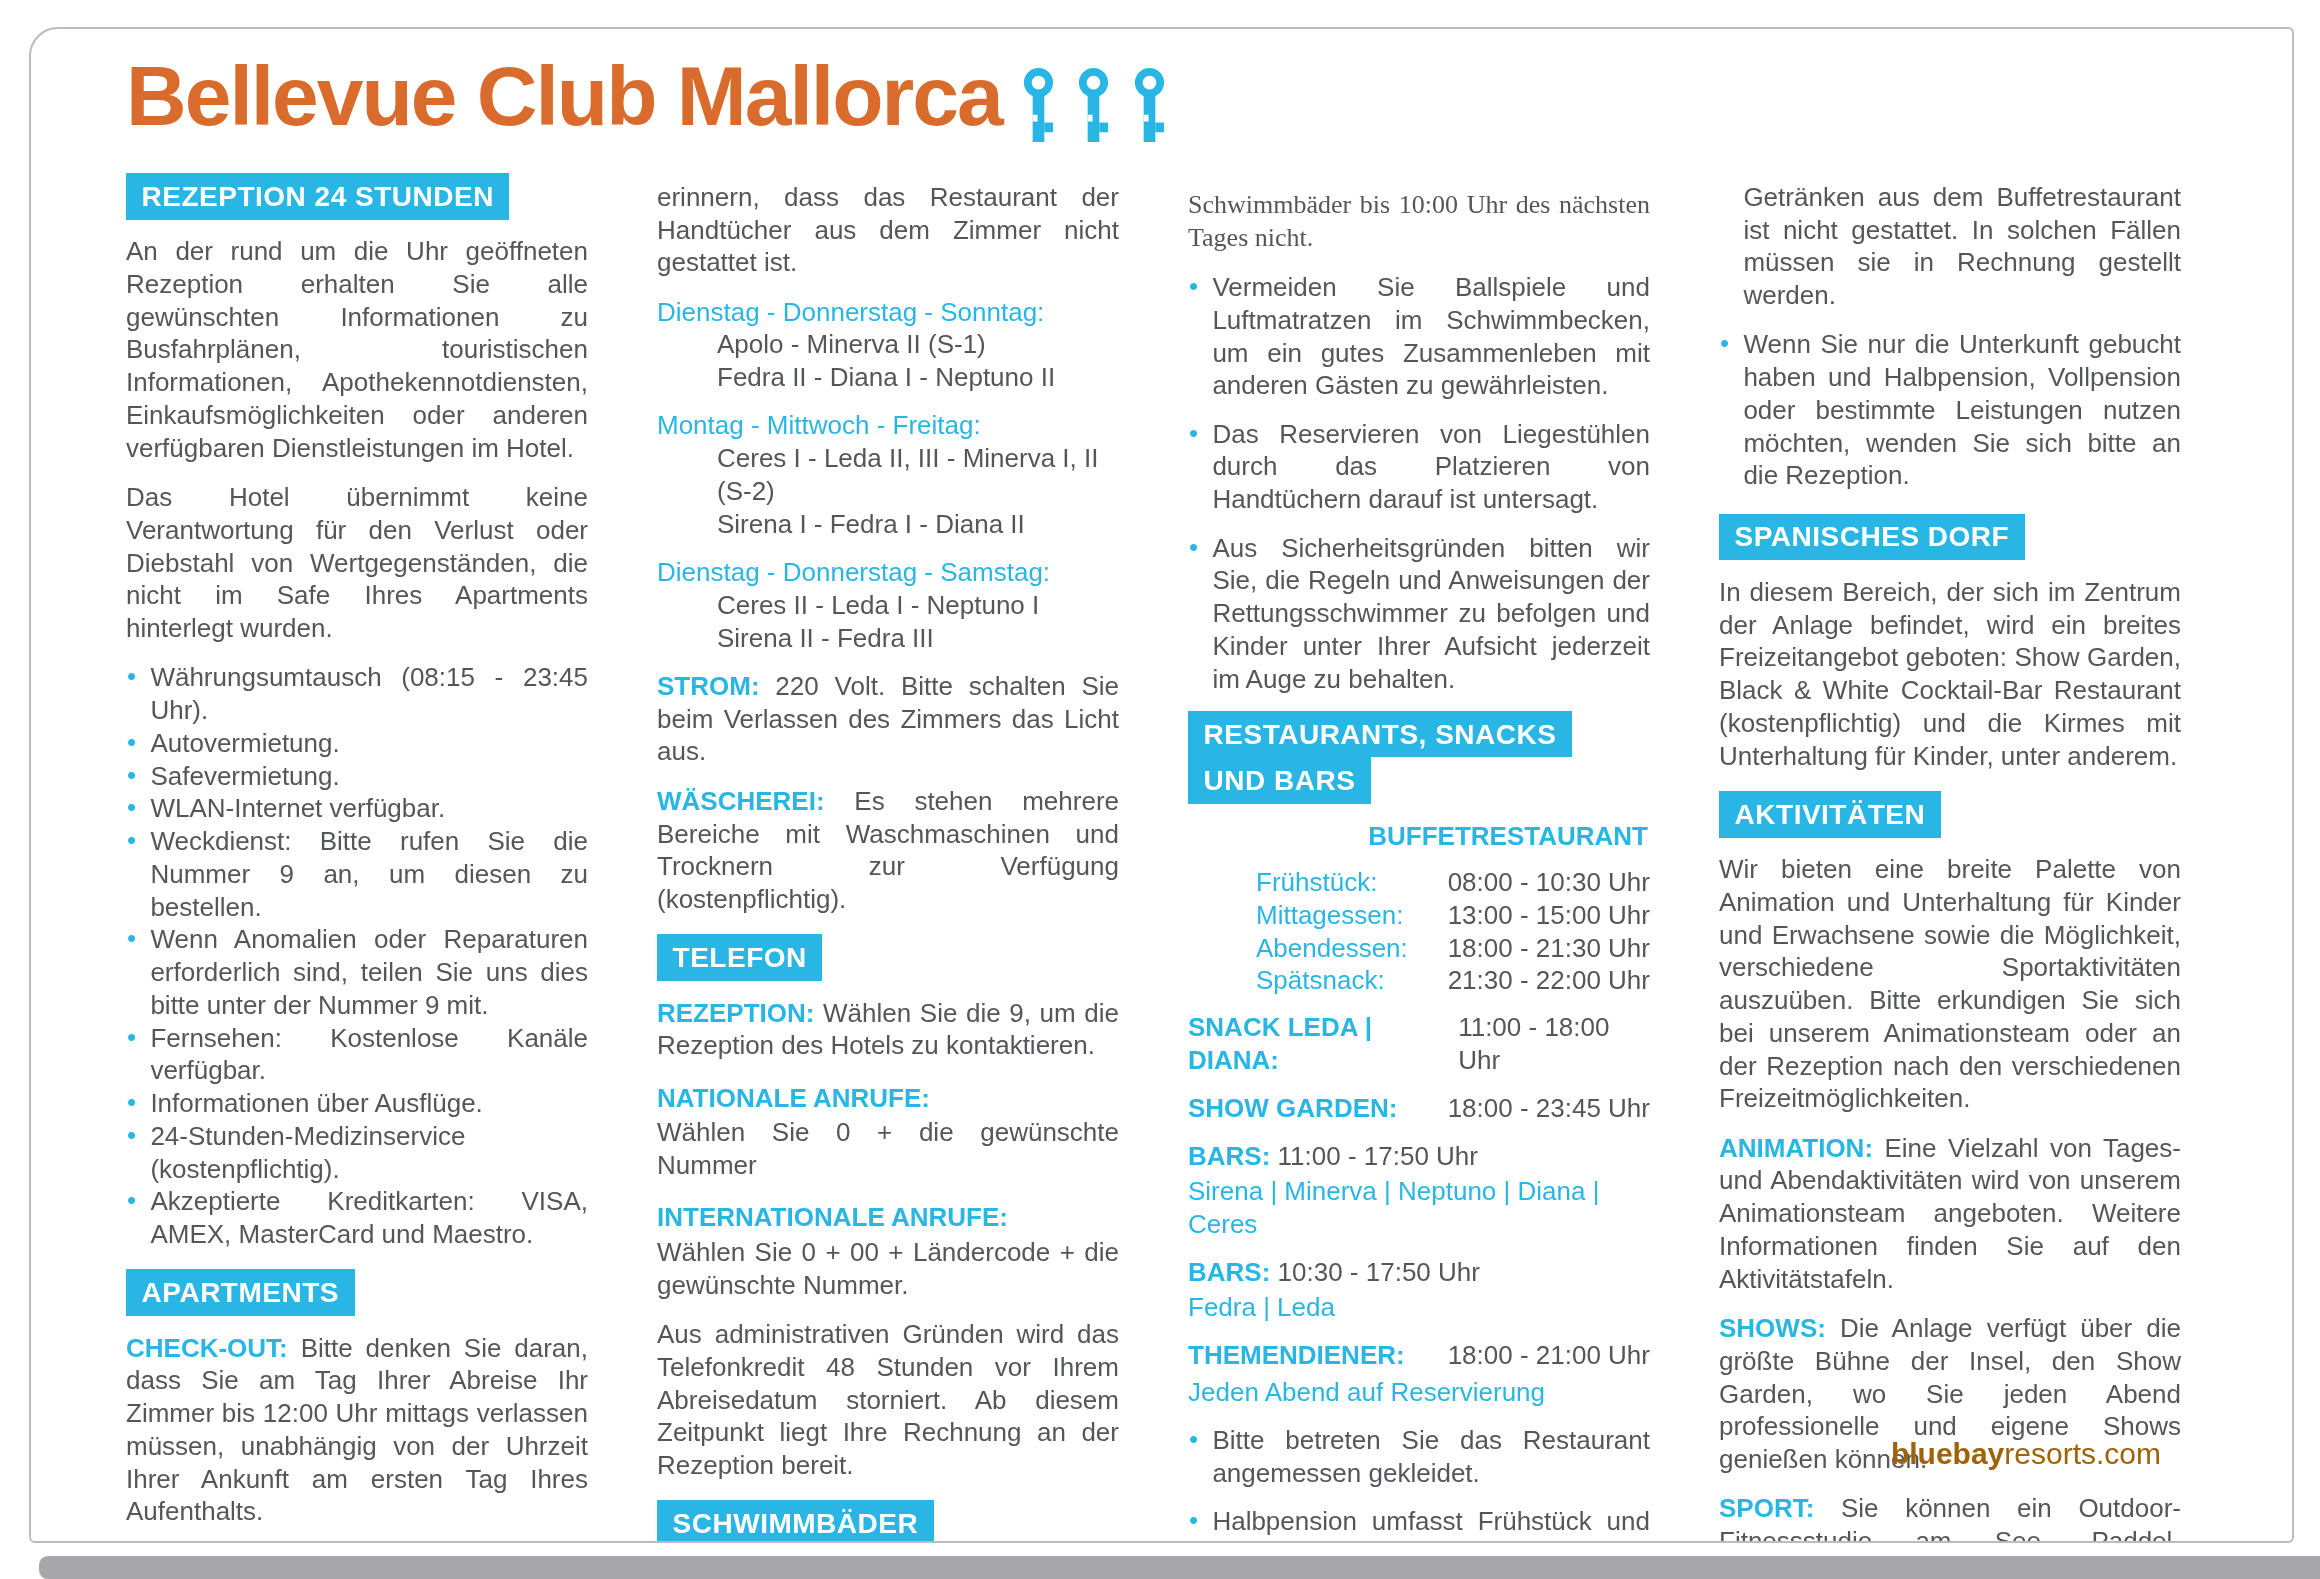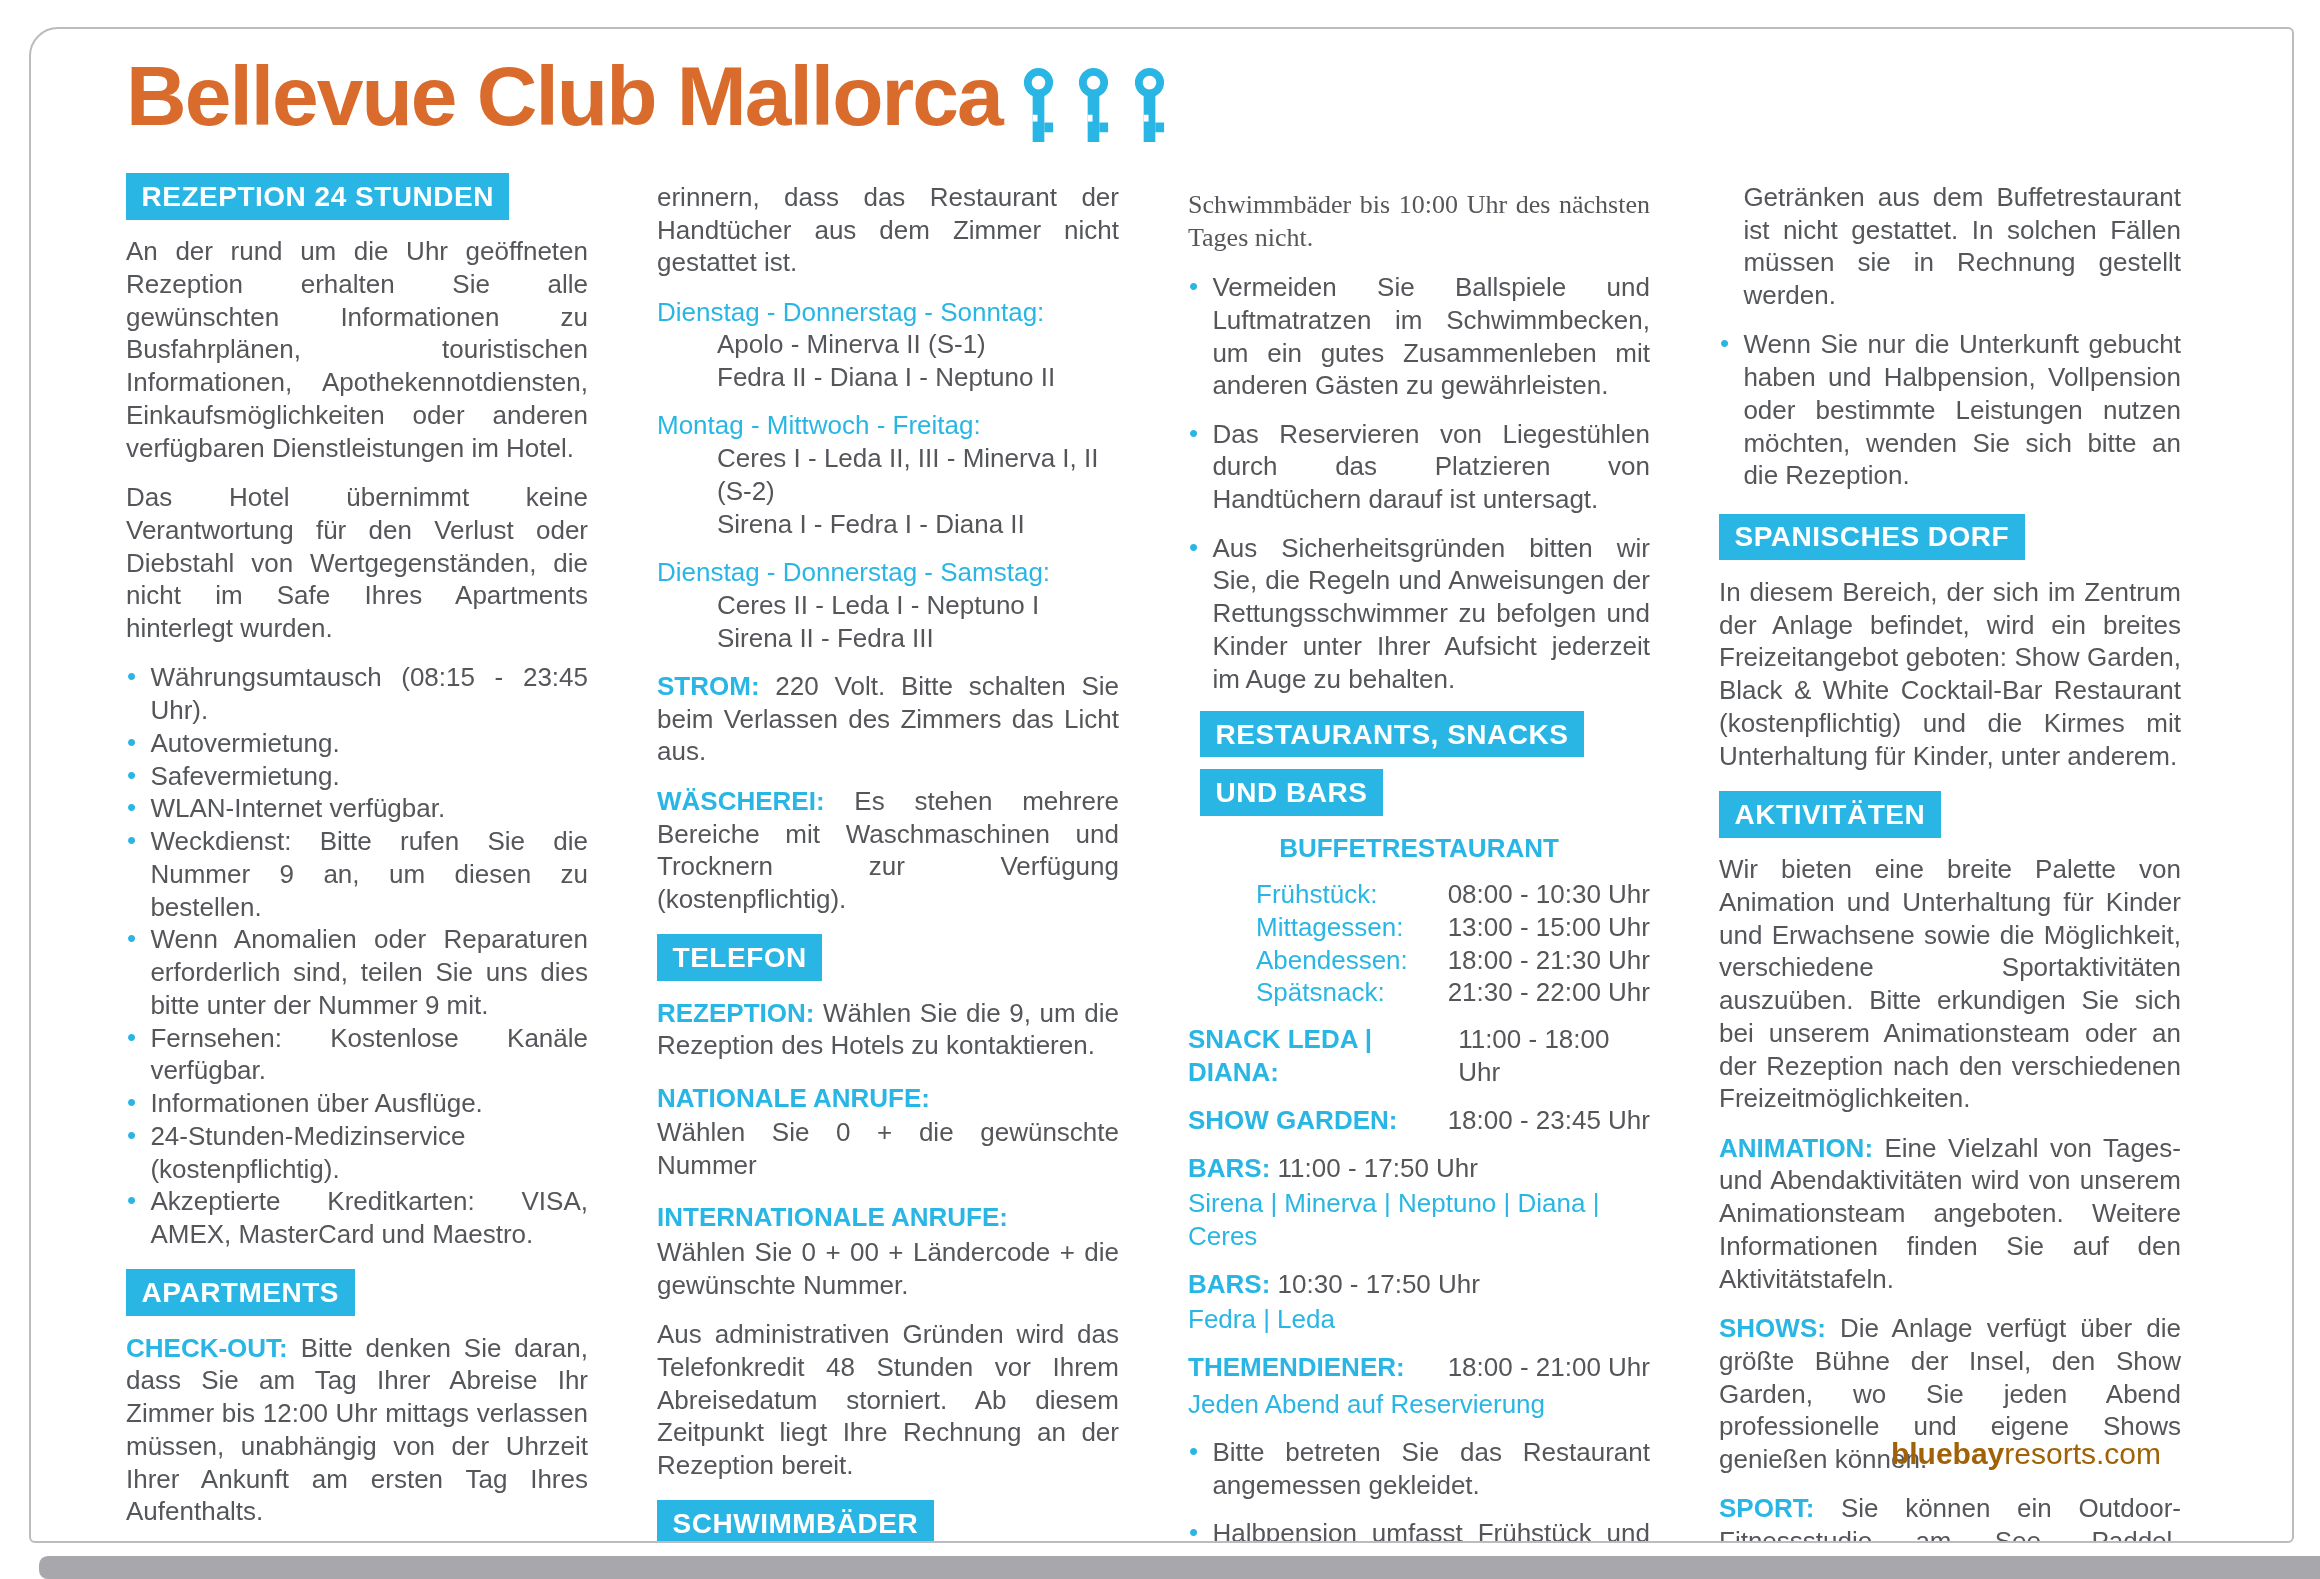--- a/index.html
+++ b/index.html
@@ -20,37 +20,37 @@
   .keys{display:flex;gap:14.6px;margin-top:15.6px;}
   .key{width:41px;height:74px;}
   .columns{display:flex;gap:69px;margin:29px 95px 0 95px;}
   .col{width:462px;font-size:26px;line-height:1.26;color:#54565a;text-align:justify;}
   .badge{
     display:inline-block;background:#29b6e4;color:#ffffff;font-weight:bold;
     font-size:28px;line-height:1;padding:9.8px 15.6px 8.8px;letter-spacing:0.5px;
     margin:2px 0 15.6px;text-align:left;
   }
   .badge-block{margin:9.8px 0 15.6px;}
-  .badge-block .badge{display:block;width:fit-content;margin:12px;}
+  .badge-block .badge{display:block;width:fit-content;margin:0;}
   p{margin:0 0 16.6px;}
   .cyan{color:#29b6e4;}
   .bold{font-weight:bold;}
   .cyan-heading{color:#29b6e4;font-weight:bold;text-align:left;margin:19.5px 0 2px;}
   .bullet{position:relative;padding-left:24.4px;text-align:justify;}
   .bullet::before{content:"\2022";position:absolute;left:1px;top:-1px;color:#29b6e4;}
   .bullet.gap{margin-bottom:15.6px;}
   .sched{margin:0 0 15.6px;}
   .sched-label{color:#29b6e4;text-align:left;}
   .sched-line{padding-left:60px;text-align:left;}
   .meals{margin:13.7px 0 5.9px;}
   .meal-row{display:flex;justify-content:space-between;padding-left:68px;text-align:left;}
   .hours-row{display:flex;justify-content:space-between;margin:0 0 3.9px;text-align:left;}
   .hours-inline{margin:0 0 2px;text-align:left;}
   .sub-note{color:#29b6e4;text-align:left;margin:0 0 15.6px;}
-  .heading-line{text-align:center;margin:0 12px 0;}
+  .heading-line{text-align:right;margin:0 2px 0;}
   .brand{
     position:absolute;right:131px;bottom:70px;font-size:30px;color:#a16207;text-align:right;
   }
   .brand .b1{font-weight:bold;}
 </style>
 </head>
 <body>
 
 <div class="card">
 

